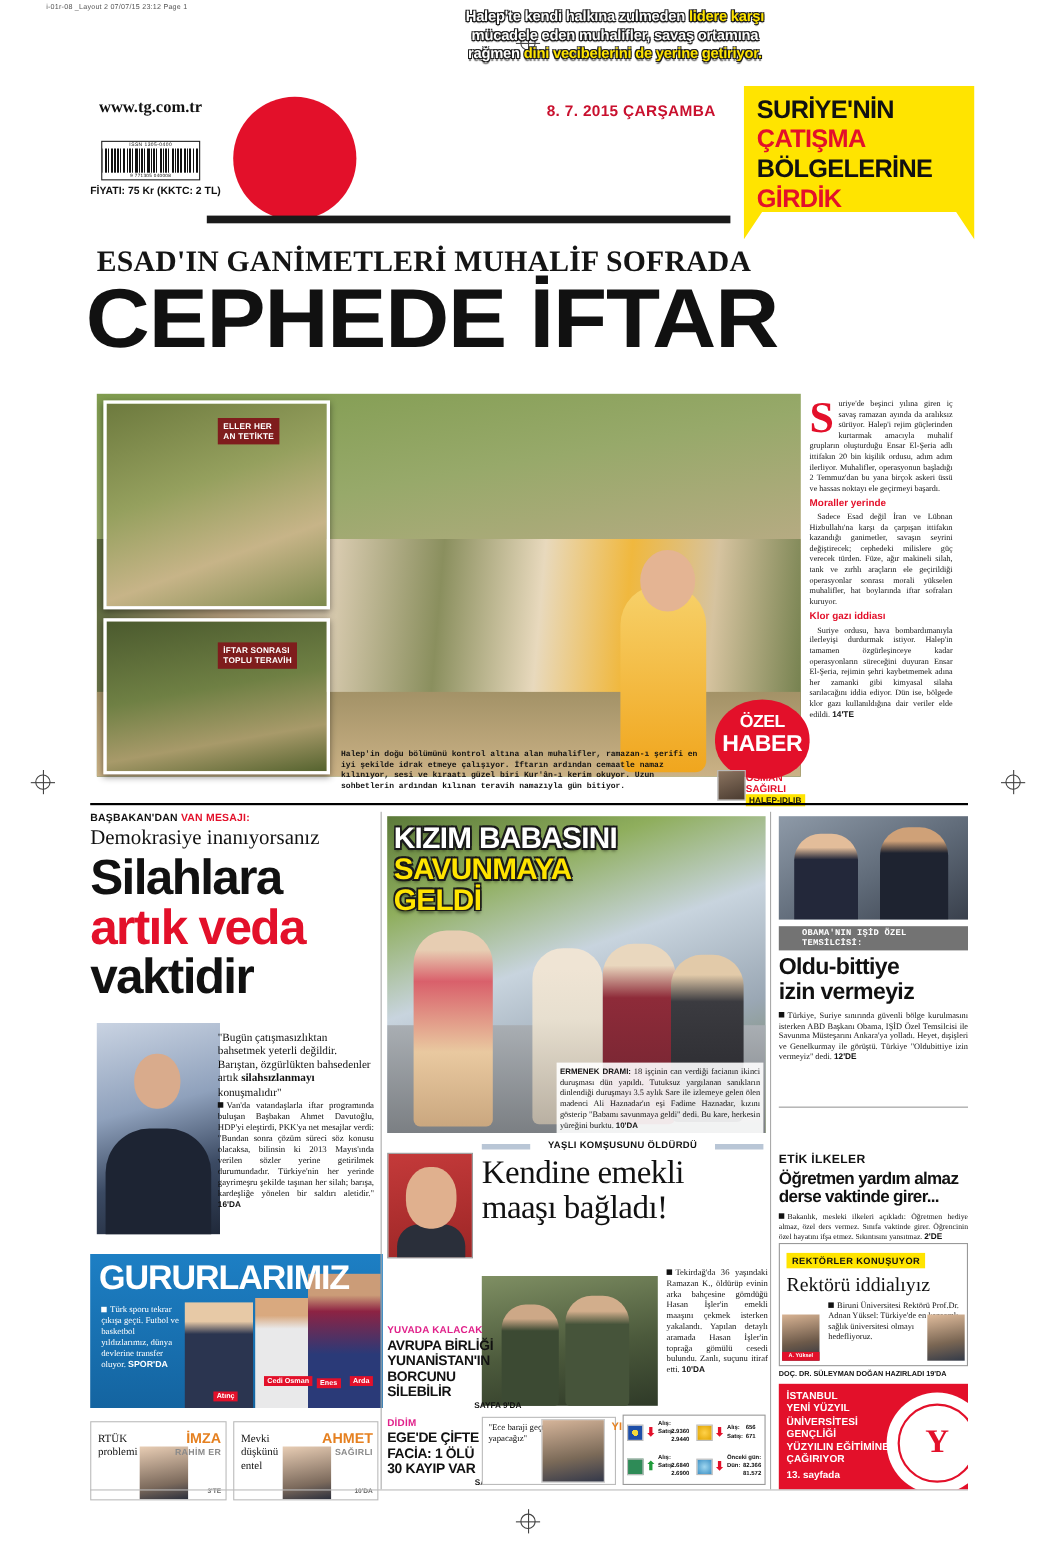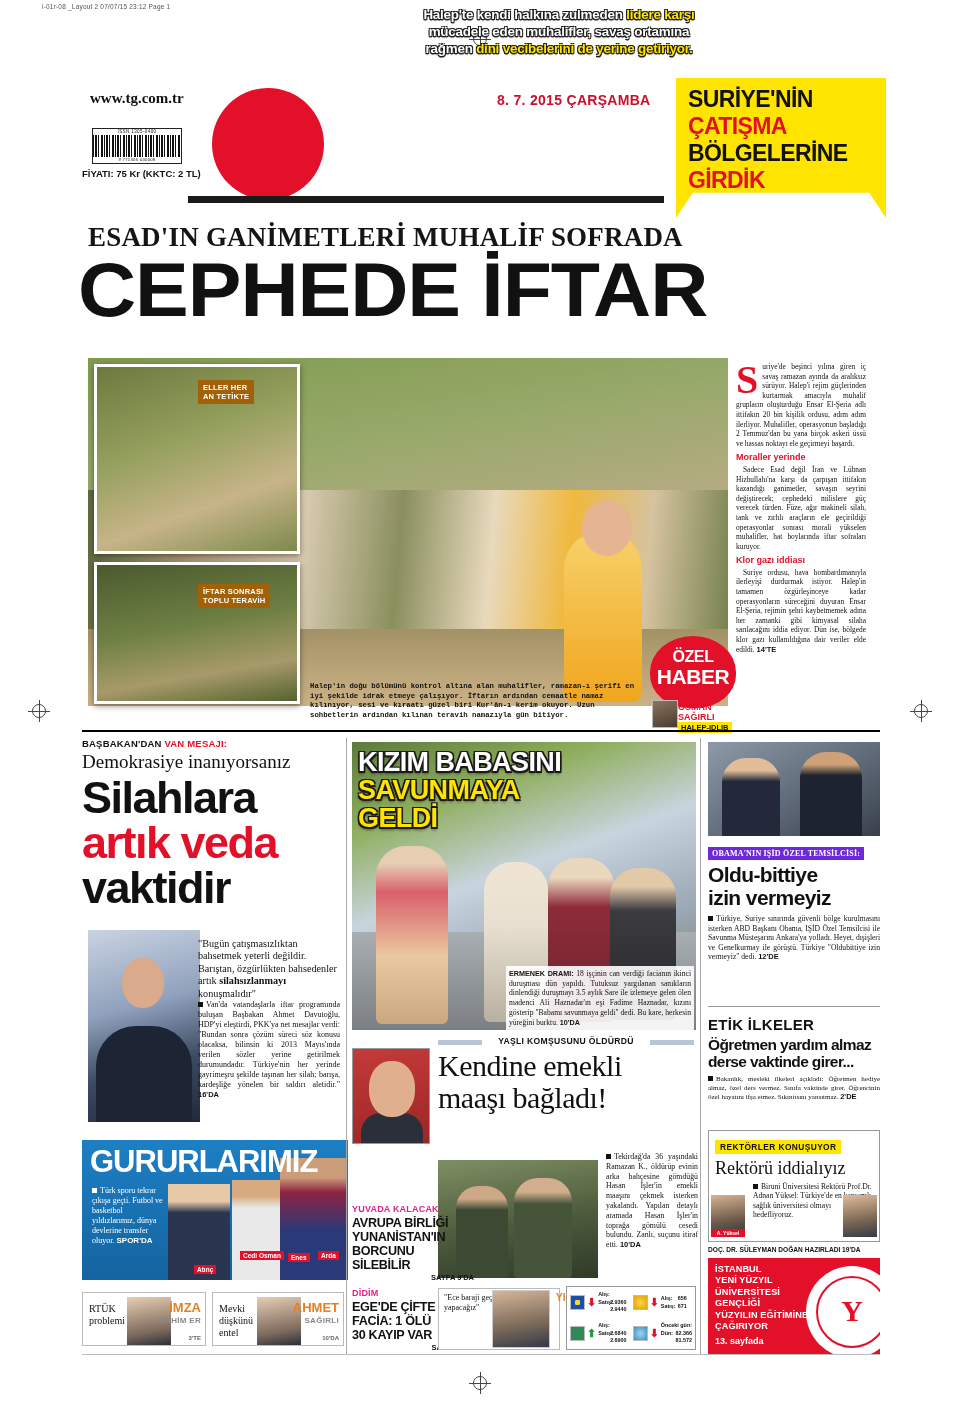--- a/index.html
+++ b/index.html
@@ -90,21 +90,21 @@
       text-shadow: -1px -1px 0 #1a1a1a, 1px -1px 0 #1a1a1a, -1px 1px 0 #1a1a1a, 1px 1px 0 #1a1a1a,
                    0 2px 1px rgba(0,0,0,.55); }
   .hero-caption-yellow .hl { color: #ffe400; }
 
   
   .inset { position: absolute; border: 3px solid #fff; box-shadow: 0 2px 6px rgba(0,0,0,.45); overflow: hidden; }
   .inset-1 { left: 94px; top: 364px; width: 206px; height: 190px;
              background: linear-gradient(160deg,#6d7a3e,#95a05e 40%,#c7b488 70%,#7d8a4e); }
   .inset-2 { left: 94px; top: 562px; width: 206px; height: 142px;
              background: linear-gradient(170deg,#4b5a2e,#6f8044 45%,#a89a6a 75%,#55632f); }
-  .tag { position: absolute; background: #a16207; color: #fff; font-family: "Liberation Sans", sans-serif;
+  .tag { position: absolute; background: #7f1d1d; color: #fff; font-family: "Liberation Sans", sans-serif;
          font-weight: bold; font-size: 7.5px; line-height: 9px; padding: 3px 5px; letter-spacing: .2px; }
   .tag-1 { left: 198px; top: 380px; }
   .tag-2 { left: 198px; top: 584px; }
 
   
   .ozel { position: absolute; left: 650px; top: 636px; width: 86px; height: 92px; }
   .ozel-circ { position: absolute; left: 0; top: 0; width: 86px; height: 72px; background: #e3102a;
                border-radius: 50% 50% 46% 46%; }
   .ozel-circ span { display: block; text-align: center; font-family: "Liberation Sans", sans-serif;
                     font-weight: bold; color: #fff; letter-spacing: -.4px; }
@@ -167,21 +167,21 @@
   .gurur-text b { font-family: "Liberation Sans", sans-serif; font-size: 8px; }
   .player { position: absolute; bottom: 0; }
   .p1 { left: 86px; width: 62px; height: 96px; background: linear-gradient(180deg,#e7c9a6 18%,#2b3550 30%); }
   .p2 { left: 150px; width: 60px; height: 100px; background: linear-gradient(180deg,#d9a97f 16%,#e9e9ea 28%); }
   .p3 { left: 208px; width: 54px; height: 92px; background: linear-gradient(180deg,#e3bd98 18%,#cfd6dd 30%); }
   .p4 { left: 198px; width: 66px; height: 122px; background: linear-gradient(180deg,#cb9c78 16%,#8d2343 28%,#2a3a78 60%); }
   .plabel { position: absolute; background: #e3102a; color: #fff; font-family: "Liberation Sans", sans-serif;
             font-weight: bold; font-size: 6.5px; padding: 1px 3px; }
 
   
-  .promo { position: absolute; height: 54px; border: 1px solid #bbb; background: #fff; overflow: hidden; }
+  .promo { position: absolute; height: 72px; border: 1px solid #bbb; background: #fff; overflow: hidden; }
   .promo-l { left: 82px; top: 1292px; width: 124px; }
   .promo-r { left: 212px; top: 1292px; width: 132px; }
   .promo .ptxt { position: absolute; left: 6px; top: 10px; font-family: "Liberation Serif", serif;
                  font-size: 10px; line-height: 12px; color: #111; }
   .promo .pface { position: absolute; left: 44px; bottom: 0; width: 44px; height: 48px;
                   background: linear-gradient(170deg,#e8cdb4,#7c6a5c 70%,#2b2f3c); }
   .promo .pname { position: absolute; right: 4px; top: 8px; text-align: right;
                   font-family: "Liberation Sans", sans-serif; font-weight: bold;
                   font-size: 13px; line-height: 13px; color: #e58020; }
   .promo .pname small { display: block; font-size: 8px; color: #8a8a8a; letter-spacing: .3px; }
@@ -272,25 +272,25 @@
   .fx-bist { background: radial-gradient(circle,#9fd6ef,#3b8fc4); }
   .arrow { font-size: 11px; line-height: 11px; font-weight: bold; }
   .ar-dn { color: #e3102a; } .ar-up { color: #1f9b3a; }
   .fx-nums { font-family: "Liberation Sans", sans-serif; font-size: 5.4px; line-height: 7.4px;
              color: #111; font-weight: bold; white-space: nowrap; }
   .fx-nums span { display: inline-block; min-width: 17px; }
   .fx-nums b { float: right; }
 
   
   .obama { position: absolute; left: 708px; top: 842px; width: 172px; }
-  .kick-pink { background: #6d28d9; color: #fff; font-family: Liberation Serif, serif;
-               font-weight: bold; font-size: 8px; padding: 2px 4px; display: inline-block;
+  .kick-pink { background: #737373; color: #fff; font-family: Liberation Mono, monospace;
+               font-weight: bold; font-size: 8px; padding: 2px 21px; display: inline-block;
                letter-spacing: .2px; }
-  .kick-plain { font-family: "Liberation Sans", sans-serif; font-weight: bold; font-size: 15px;
-                color: #111; letter-spacing: .3px; }
+  .kick-plain { font-family: "Liberation Sans", sans-serif; font-weight: bold; font-size: 11px;
+                color: #111; letter-spacing: .3px; margin-top: 32px; }
   .head-r { font-family: "Liberation Sans", sans-serif; font-weight: bold; font-size: 21px;
             line-height: 23px; color: #111; letter-spacing: -.6px; margin-top: 3px; }
   .body-r { font-family: "Liberation Serif", serif; font-size: 7.6px; line-height: 9.6px;
             color: #111; text-align: justify; margin-top: 5px; }
   .photo-obama { position: absolute; left: 708px; top: 742px; width: 172px; height: 94px;
                  background: linear-gradient(150deg,#8e9aa8,#5f6a78 55%,#39404c); overflow: hidden; }
   .photo-obama .m1 { position: absolute; left: 14px; bottom: 0; width: 58px; height: 78px;
                      background: linear-gradient(180deg,#e3bd9a 16%,#23283a 30%); border-radius: 24px 24px 0 0; }
   .photo-obama .m2 { position: absolute; left: 92px; bottom: 0; width: 62px; height: 84px;
                      background: linear-gradient(180deg,#cfa178 15%,#1e2330 28%); border-radius: 26px 26px 0 0; }

